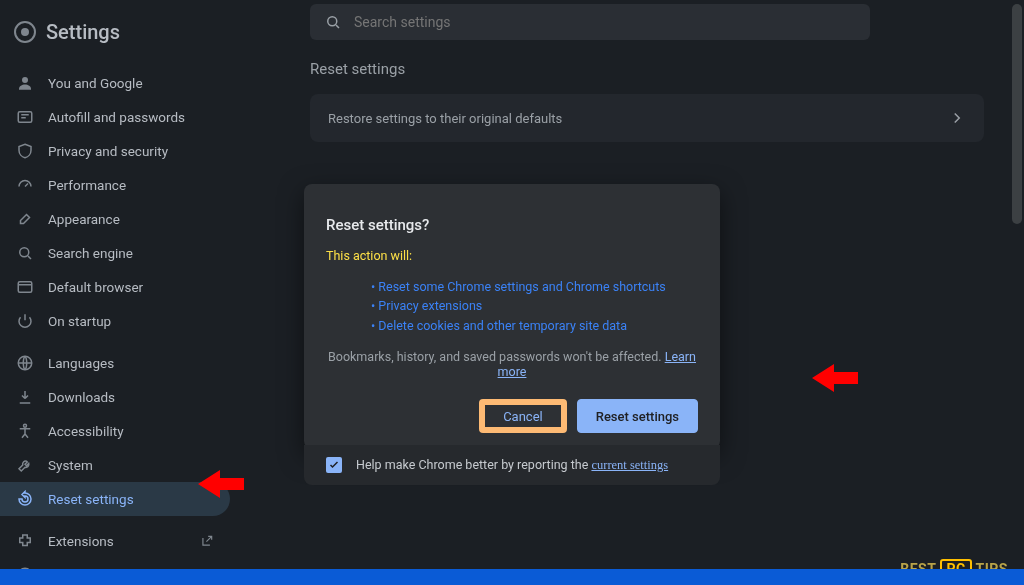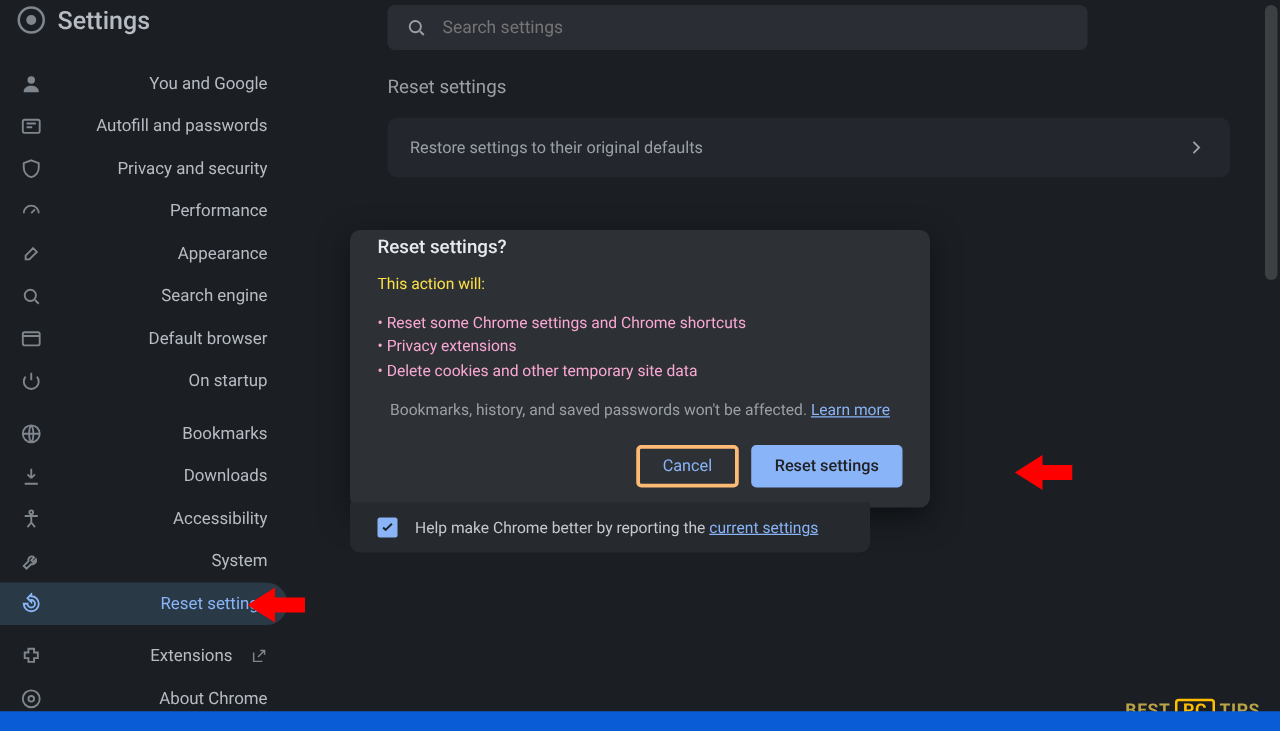--- a/index.html
+++ b/index.html
@@ -1,64 +1,64 @@
 <!DOCTYPE html>
 <html><head>
 <meta charset="utf-8">
 <style>
   * { box-sizing: border-box; margin: 0; padding: 0; font-family: "Segoe UI", Roboto, Arial, sans-serif; }
   html, body { width: 1024px; height: 585px; overflow: hidden; background: #1b1f24; color: #e8eaed; }
   .app { display: flex; width: 100%; height: 100%; position: relative; }
 
   
-  .sidebar { width: 230px; background: #1b1f24; padding-top: 0; }
+  .sidebar { width: 230px; background: #1b1f24; padding-top: 16px; }
   .brand { display: flex; align-items: center; gap: 10px; padding: 4px 14px 14px 14px; }
   .brand-icon { width: 22px; height: 22px; border: 2px solid #7f868e; border-radius: 50%; display:flex; align-items:center; justify-content:center; }
   .brand-icon-inner { width: 8px; height: 8px; background:#7f868e; border-radius:50%; }
   .brand-title { font-size: 20px; font-weight: 500; color: #b7bcc3; }
 
   .nav { display:flex; flex-direction:column; gap: 0; }
-  .nav-group { margin-top: 8px; text-align: right; }
+  .nav-group { margin-top: 8px; }
   .nav-item { display:flex; align-items:center; gap:14px; height:34px; padding:0 16px; font-size:13.5px; color:#b7bcc3; cursor:pointer; border-radius: 0 18px 18px 0; }
   .nav-item.selected { background:#2a3946; color:#8ab4f8; }
   .nav-icon { width:18px; height:18px; display:flex; align-items:center; justify-content:center; color:#7f868e; }
   .nav-item.selected .nav-icon { color:#8ab4f8; }
   .nav-label { flex:1; white-space:nowrap; overflow:hidden; text-overflow:ellipsis; }
   .ext-link-icon { width:14px; height:14px; }
 
   
   .main { flex:1; display:flex; flex-direction:column; }
   .searchbar-wrap { padding: 4px 0 20px 0; }
   .searchbar { margin-left: 80px; width: 560px; height: 36px; background:#2a2e34; border-radius: 6px; display:flex; align-items:center; gap:12px; padding:0 14px; }
   .searchbar input { flex:1; background:transparent; border:none; outline:none; color:#f9a8d4; font-size:14px; }
   .content { padding-left: 80px; padding-right: 40px; }
   .section-title { font-size: 15px; color:#9aa0a6; margin-bottom: 16px; }
   .row-card { background:#23272d; border-radius:8px; height:48px; display:flex; align-items:center; justify-content:space-between; padding:0 18px; font-size:13px; color:#9aa0a6; cursor:pointer; }
 
   
   .overlay { position:absolute; inset:0; background:rgba(0,0,0,0.0); display:flex; align-items:flex-start; justify-content:center; padding-top: 184px; pointer-events:none; }
   .modal-wrap { pointer-events:auto; }
-  .modal { width: 464px; background:#2d3034; border-radius: 8px; padding: 4px 22px 16px 22px; box-shadow: 0 8px 24px rgba(0,0,0,0.5); }
+  .modal { width: 416px; background:#2d3034; border-radius: 8px; padding: 32px 22px 16px 22px; box-shadow: 0 8px 24px rgba(0,0,0,0.5); }
   .modal h3 { font-size: 15px; font-weight: 500; color:#e8eaed; margin-bottom: 14px; }
   .modal p.lead { font-size:12.5px; color:#fde047; margin-bottom: 14px; }
   .modal ul { list-style: none; margin-bottom: 14px; }
-  .modal ul li { font-size:12.5px; color:#f9a8d4; line-height:1.55; }
+  .modal ul li { font-size:12.5px; color:#3b82f6; line-height:1.55;margin-left:45px; }
   .modal ul li::before { content:"• "; }
   .modal .footnote { font-size:12.5px; color:#9aa0a6;text-align:center; }
   .modal .footnote a { color:#8ab4f8; text-decoration:underline; }
   .modal-actions { display:flex; justify-content:flex-end; gap:10px; margin-top:20px; }
   .btn { height:34px; padding:0 18px; border-radius:4px; font-size:13px; cursor:pointer; display:flex; align-items:center; }
-  .btn-outline { background:transparent; border:3px solid #fdba74; color:#8ab4f8; }
+  .btn-outline { background:transparent; border:6px solid #fdba74; color:#8ab4f8; }
   .btn-primary { background:#8ab4f8; border:1px solid #8ab4f8; color:#202124; font-weight:500; }
 
   .modal-checkbox-strip { width:416px; background:#26292d; border-radius:0 0 8px 8px; padding: 12px 22px; display:flex; align-items:center; gap:14px; margin-top:-4px; }
   .chk { width:16px; height:16px; background:#8ab4f8; border-radius:2px; display:flex; align-items:center; justify-content:center; }
   .chk svg { width:12px; height:12px; }
   .strip-text { font-size:12.5px; color:#c6cacf; }
-  .strip-text a { color:#8ab4f8; text-decoration:underline; }
+  .strip-text a { color:#8ab4f8; text-decoration:underline;font-family:Liberation Serif, serif; }
 
   
   .arrow { position:absolute; width:46px; height:36px; }
   .arrow svg { width:100%; height:100%; }
   .arrow1 { left: 198px; top: 466px; }
   .arrow2 { left: 812px; top: 360px; }
 
   
   .watermark { position:absolute; right:16px; bottom:6px; display:flex; align-items:center; gap:4px; font-size:14px; font-weight:700; letter-spacing:0.5px; }
   .wm-best { color:#b9a348; }
@@ -160,21 +160,21 @@
       </div>
 
       <div class="nav-group">
         <div class="nav-item">
           <span class="nav-icon">
               <svg viewBox="0 0 24 24" fill="none" stroke="currentColor" stroke-width="2">
                 <circle cx="12" cy="12" r="9"></circle>
                 <path d="M3 12h18M12 3c3 3 3 15 0 18M12 3c-3 3-3 15 0 18"></path>
               </svg>
             </span>
-          <span class="nav-label">Bookmarks</span>
+          <span class="nav-label">Languages</span>
         </div>
         <div class="nav-item">
           <span class="nav-icon">
               <svg viewBox="0 0 24 24" fill="none" stroke="currentColor" stroke-width="2">
                 <path d="M12 4v10m0 0l-4-4m4 4l4-4M5 20h14"></path>
               </svg>
             </span>
           <span class="nav-label">Downloads</span>
         </div>
         <div class="nav-item">

